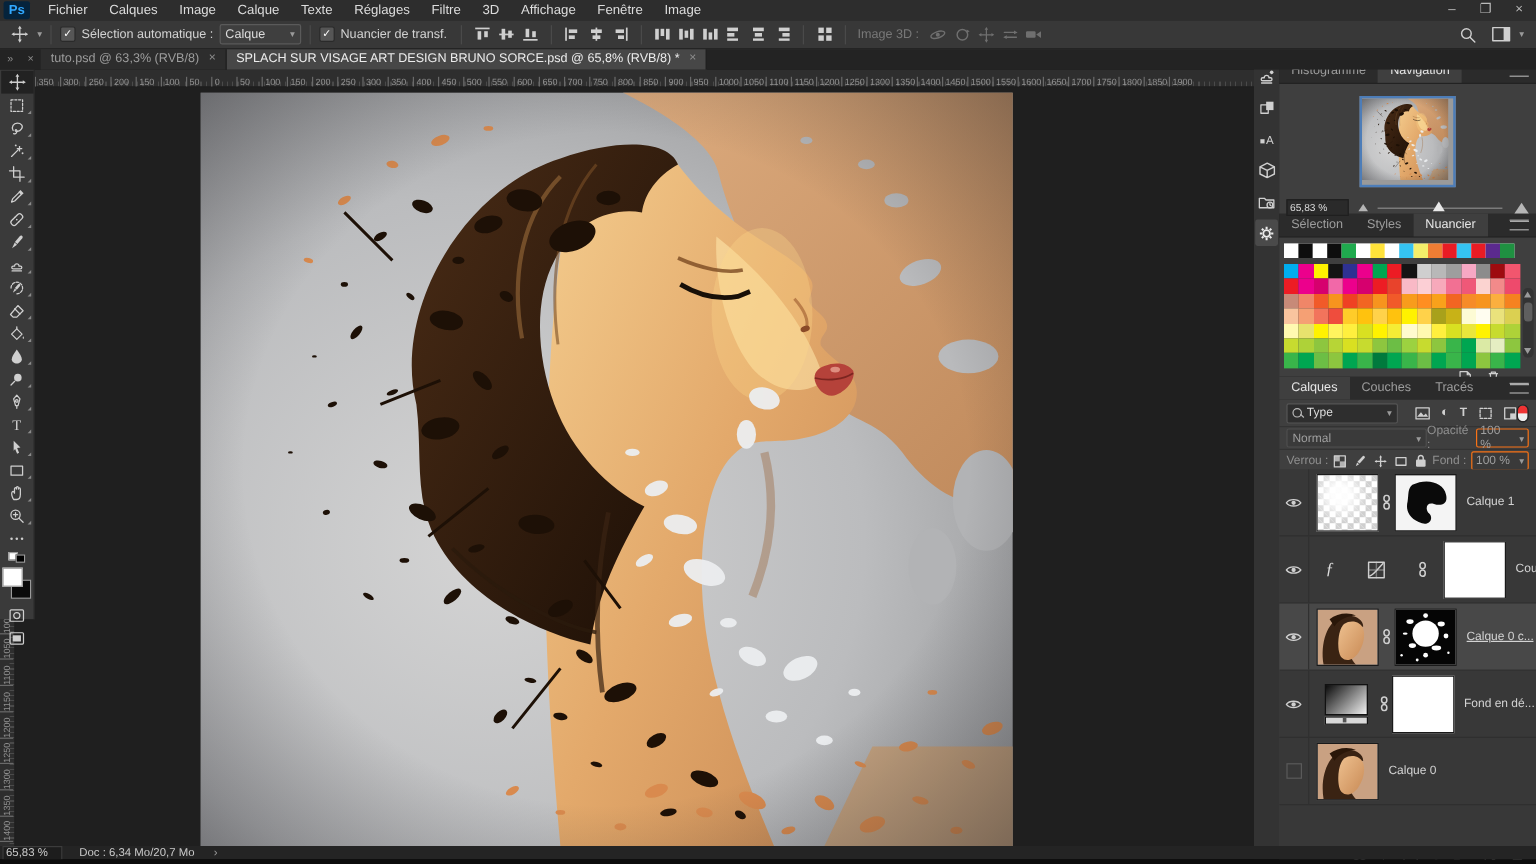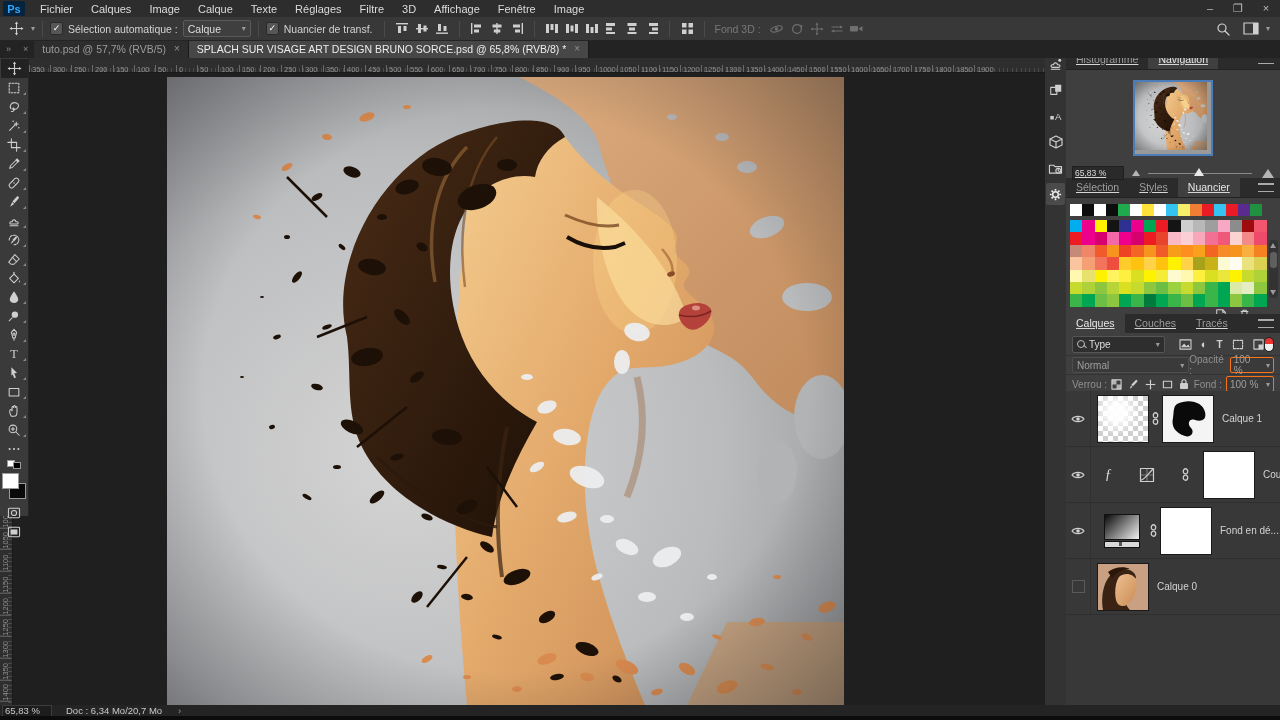--- a/index.html
+++ b/index.html
@@ -72,21 +72,21 @@
   .bg{position:absolute;right:0;bottom:0;width:15px;height:14px;background:#0a0a0a;border:1px solid #9a9a9a}
   .minichips{width:14px;height:9px;position:relative;margin-top:2px;flex:none}
   .minichips i{position:absolute;width:6px;height:5px;border:1px solid #9a9a9a;background:#fff;left:0;top:0}
   .minichips b{position:absolute;width:6px;height:5px;border:1px solid #9a9a9a;background:#000;right:0;bottom:0}
 
   
   .dock{position:absolute;right:0;top:40px;bottom:4px;width:235px;background:#262626;}
   .dock-strip{position:absolute;left:0;top:5px;width:21px;bottom:0;background:#333;display:flex;flex-direction:column;align-items:center;padding-top:8px;box-sizing:border-box}
   .dock-ic{width:19px;height:22px;display:flex;align-items:center;justify-content:center;margin-bottom:4px}
   .dock-ic.active{background:#4a4a4a;border-radius:2px}
-  .panels{position:absolute;left:21px;top:0;right:0;bottom:0;text-decoration:underline;}
+  .panels{position:absolute;left:21px;top:0;right:0;bottom:0;}
   .panel-tabs{display:flex;background:#2b2b2b;height:19px;font-size:10.5px;color:#9d9d9d;align-items:stretch;border-bottom:1px solid #222}
   .panel-tab{padding:0 10px;line-height:19px;white-space:nowrap}
   .panel-tab.active{background:#3f3f3f;color:#e6e6e6}
   .hamb{margin-left:auto;width:16px;align-self:center;height:7px;border-top:1px solid #aaa;border-bottom:1px solid #aaa;box-shadow:0 3px 0 -2px #aaa inset;margin-right:6px}
   .panel-body{background:#3f3f3f;position:relative}
 
   
   .nav-body{height:98px;padding-top:10px;box-sizing:content-box}
   .nav-thumb{width:76px;height:72px;margin:0 auto;border:2px solid #4d7db8;background:#9a9a9a;overflow:hidden}
   .nav-ctrl{height:20px;display:flex;align-items:center;padding:0 6px;margin-top:7px}
@@ -320,21 +320,21 @@
     <span class="opt-sep"></span>
     <span class="abtn">
         <svg width="13" height="13" viewBox="0 0 13 13">
           <rect class="icf" x="1" y="1" width="4.5" height="4.5"></rect>
           <rect class="icf" x="7.5" y="1" width="4.5" height="4.5"></rect>
           <rect class="icf" x="1" y="7.5" width="4.5" height="4.5"></rect>
           <rect class="icf" x="7.5" y="7.5" width="4.5" height="4.5"></rect>
         </svg>
       </span>
     <span class="opt-sep"></span>
-    <span class="mode3d-label">Fond 3D :</span>
+    <span class="mode3d-label">Image 3D :</span>
     <span class="abtn dim">
         <svg width="15" height="14" viewBox="0 0 15 14">
           <ellipse class="ic" cx="7.5" cy="7" rx="6" ry="2.6" transform="rotate(-18 7.5 7)"></ellipse>
           <circle class="icf" cx="7.5" cy="7" r="1.7"></circle>
         </svg>
       </span>
     <span class="abtn dim">
         <svg width="14" height="14" viewBox="0 0 14 14">
           <circle class="ic" cx="7" cy="7" r="4.4"></circle>
           <path class="icf" d="M10.5 2.5 L13 4 L10.8 5.4 Z"></path>
@@ -372,21 +372,21 @@
           </svg>
         </span>
       <span class="chev">▾</span>
     </div>
   </div>
 
   <div class="tab-bar">
     <span class="tab-misc">»</span>
     <span class="tab-misc">×</span>
     <div class="doc-tab">
-      <span>tuto.psd @ 57,7% (RVB/5)</span>
+      <span>tuto.psd @ 63,3% (RVB/8)</span>
       <span class="x">×</span>
     </div>
     <div class="doc-tab active">
       <span>SPLACH SUR VISAGE ART DESIGN BRUNO SORCE.psd @ 65,8% (RVB/8) *</span>
       <span class="x">×</span>
     </div>
   </div>
 
   <div class="doc-window">
     <div class="ruler-corner"></div>
@@ -924,20 +924,43 @@
                   </svg>
                 <svg width="7" height="13" viewBox="0 0 6 12">
                     <rect class="ic" x="1" y="0.7" width="4" height="4.8" rx="2"></rect>
                     <rect class="ic" x="1" y="6.5" width="4" height="4.8" rx="2"></rect>
                   </svg>
               </div>
               <div class="thumb msk" style="background:#fff"></div>
               <span class="lname">Cou...</span>
             </div>
 
+            <div class="layer-row sel">
+              <div class="eye-col">
+                  <svg width="14" height="10" viewBox="0 0 14 10">
+                    <path class="ic" d="M1,5 C3.5,1.5 10.5,1.5 13,5 C10.5,8.5 3.5,8.5 1,5 Z"></path>
+                    <circle class="icf" cx="7" cy="5" r="1.8"></circle>
+                  </svg>
+                </div>
+              <div class="thumb">
+                  <svg viewBox="0 0 50 46" width="50" height="46">
+                    <use href="#g-photo"></use>
+                  </svg>
+                </div>
+              <svg class="linkic" width="7" height="13" viewBox="0 0 6 12">
+                  <rect class="ic" x="1" y="0.7" width="4" height="4.8" rx="2"></rect>
+                  <rect class="ic" x="1" y="6.5" width="4" height="4.8" rx="2"></rect>
+                </svg>
+              <div class="thumb msk">
+                  <svg viewBox="0 0 50 46" width="50" height="46">
+                    <use href="#g-mask-splash"></use>
+                  </svg>
+                </div>
+              <span class="lname u">Calque 0 c...</span>
+            </div>
 
             <div class="layer-row">
               <div class="eye-col">
                   <svg width="14" height="10" viewBox="0 0 14 10">
                     <path class="ic" d="M1,5 C3.5,1.5 10.5,1.5 13,5 C10.5,8.5 3.5,8.5 1,5 Z"></path>
                     <circle class="icf" cx="7" cy="5" r="1.8"></circle>
                   </svg>
                 </div>
               <div class="grad-slot">
                   <div class="grad-sq"></div>

